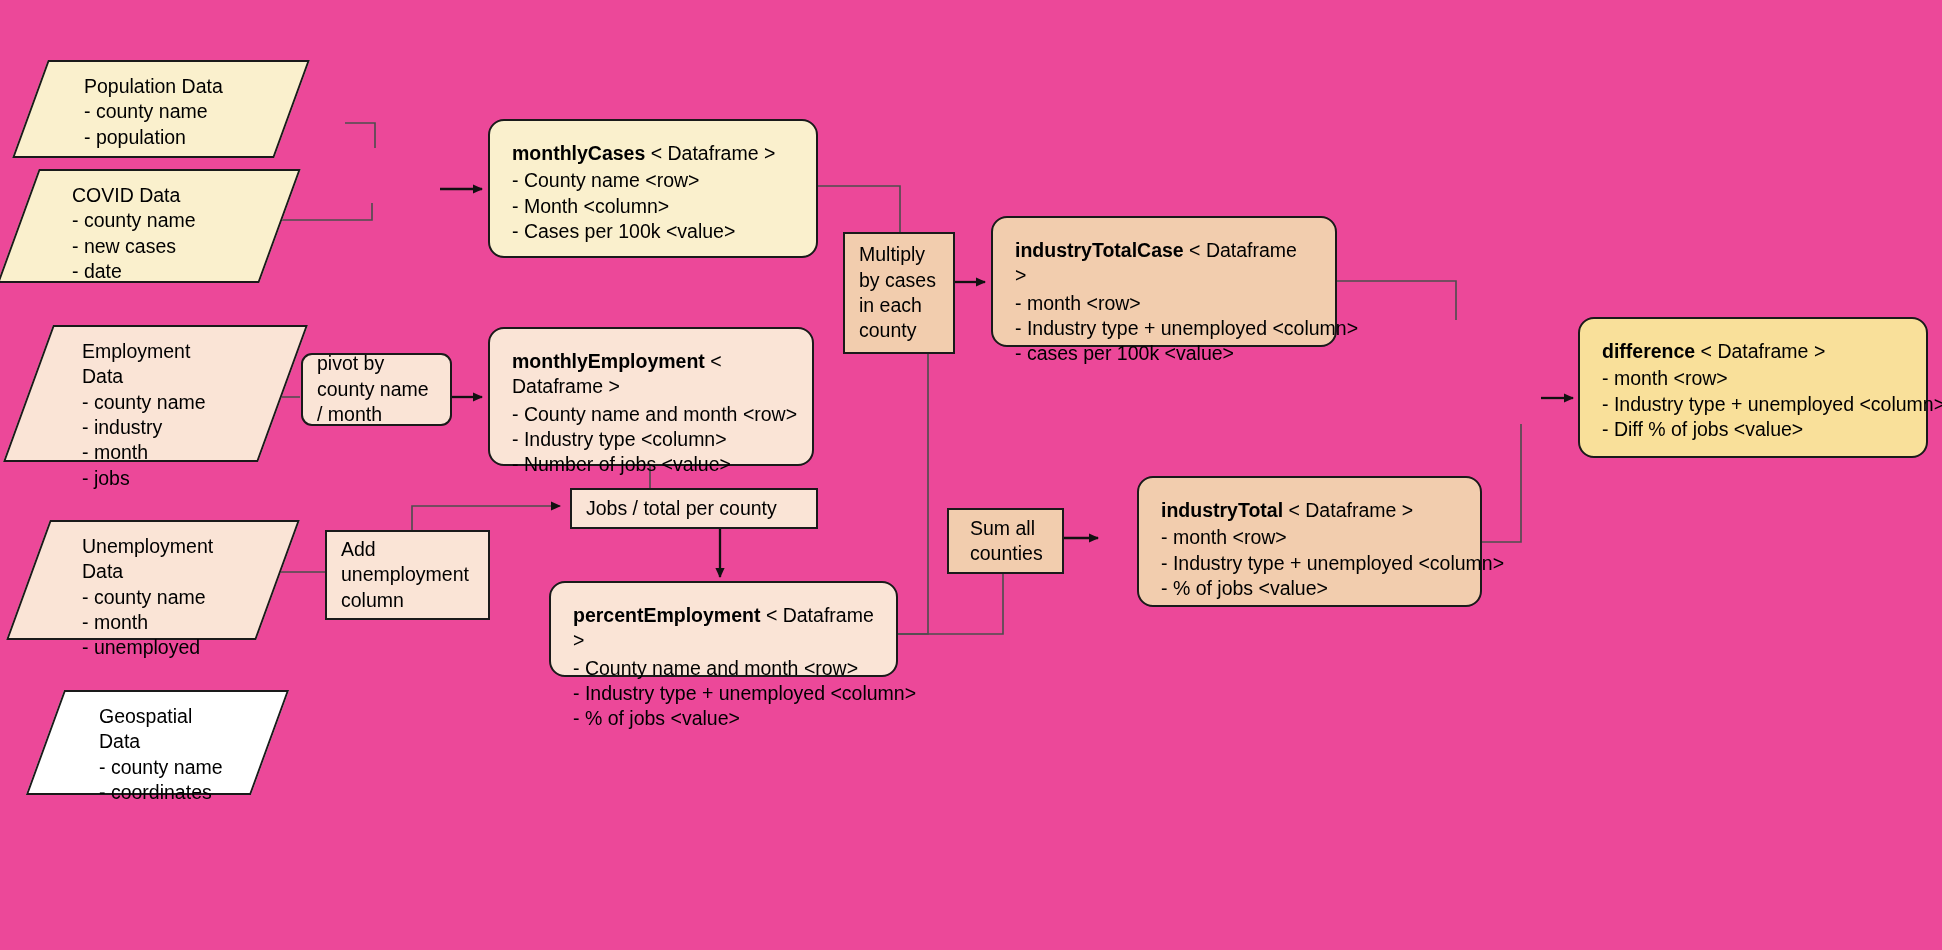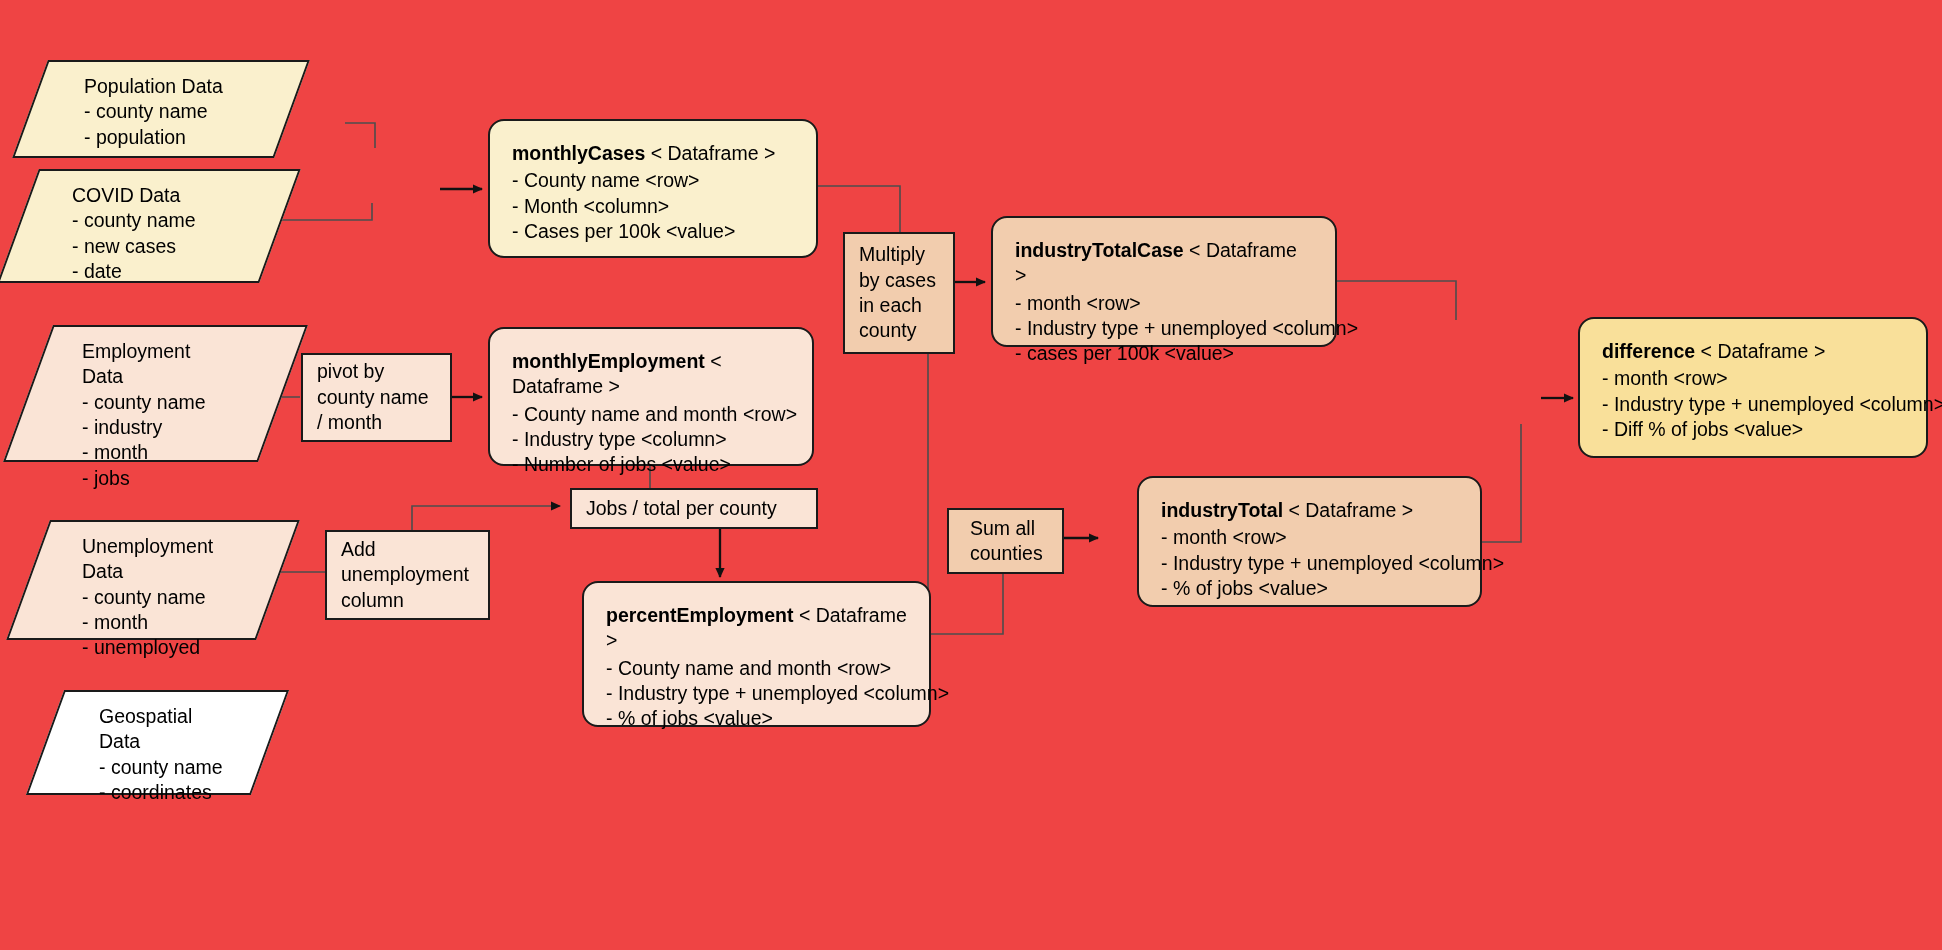--- a/index.html
+++ b/index.html
@@ -10,21 +10,21 @@
   body {
     width: 1942px;
     height: 950px;
     font-family: "Liberation Sans", sans-serif;
     overflow: hidden;
   }
   #canvas {
     position: relative;
     width: 1942px;
     height: 950px;
-    background: #ef4444;
+    background: #ec4899;
   }
   #edges {
     position: absolute;
     left: 0;
     top: 0;
     width: 1942px;
     height: 950px;
     pointer-events: none;
   }
 
@@ -192,21 +192,21 @@
     <div class="ptext">
       <div>Employment</div>
       <div>Data</div>
       <div>- county name</div>
       <div>- industry</div>
       <div>- month</div>
       <div>- jobs</div>
     </div>
   </div>
 
-  <div class="node proc fill-peach" style="left:301px; top:353px; width:151px; height:89px;">
+  <div class="node proc fill-peach" style="left:301px; top:353px; width:151px; height:73px;border-radius:11px;">
     <div class="lines-block">
       <div>pivot by</div>
       <div>county name</div>
       <div>/ month</div>
     </div>
   </div>
 
   <div class="node df fill-peach" style="left:488px; top:327px; width:326px; height:139px;">
     <div class="title">
       <b>monthlyEmployment</b><span> &lt; Dataframe &gt;</span>
@@ -234,21 +234,21 @@
       <div>column</div>
     </div>
   </div>
 
   <div class="node proc fill-peach" style="left:570px; top:488px; width:248px; height:41px;">
     <div class="lines-block">
       <div>Jobs / total per county</div>
     </div>
   </div>
 
-  <div class="node df fill-peach" style="left:582px; top:581px; width:349px; height:146px;">
+  <div class="node df fill-peach" style="left:549px; top:581px; width:349px; height:96px;">
     <div class="title">
       <b>percentEmployment</b><span> &lt; Dataframe &gt;</span>
     </div>
     <div class="line">- County name and month &lt;row&gt;</div>
     <div class="line">- Industry type + unemployed &lt;column&gt;</div>
     <div class="line">- % of jobs &lt;value&gt;</div>
   </div>
 
   <div class="node proc fill-peach2" style="left:947px; top:508px; width:117px; height:66px;padding-left:21px;">
     <div class="lines-block">

